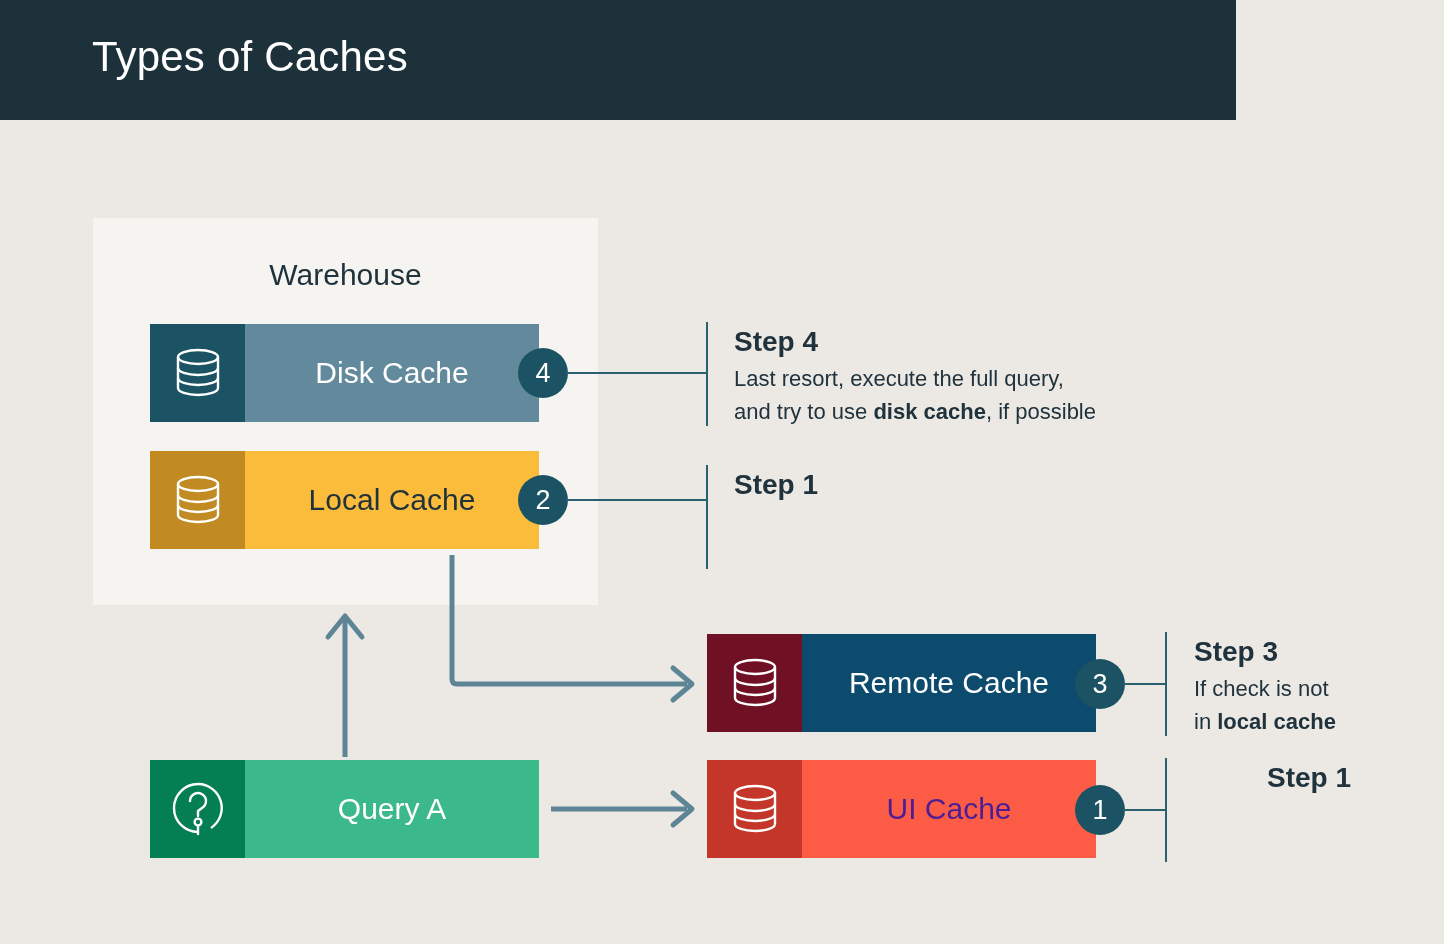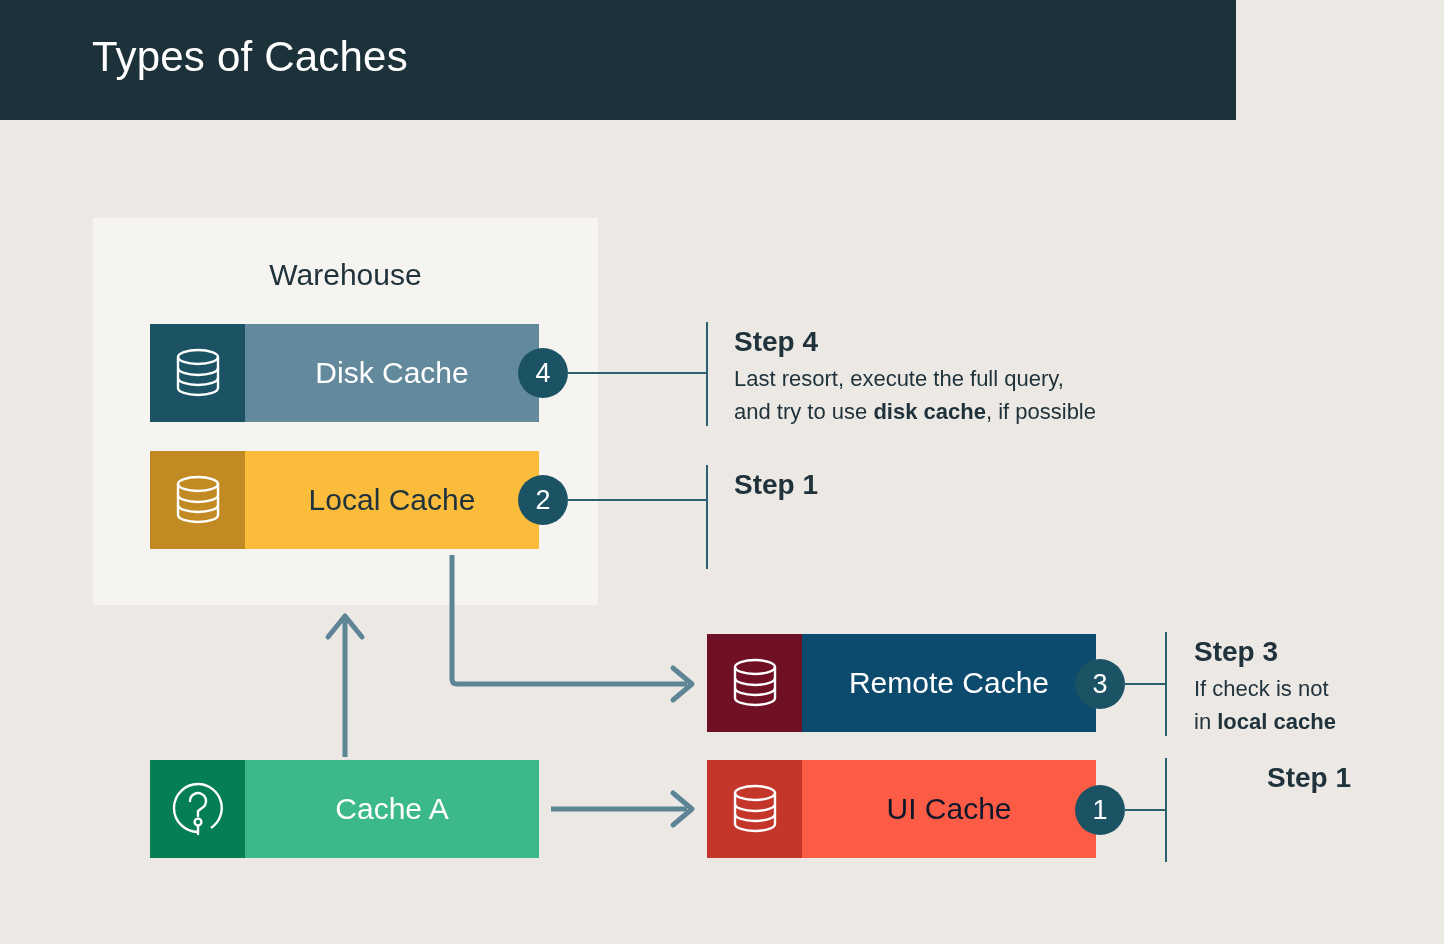--- a/index.html
+++ b/index.html
@@ -93,21 +93,21 @@
   .bar-local  .bar-label { color: #20333c; }
 
   .bar-remote { left: 707px; top: 634px; width: 389px; }
   .bar-remote .bar-icon { background: #6f1025; }
   .bar-remote .bar-body { background: #0c4a6e; }
   .bar-remote .bar-label { color: #ffffff; }
 
   .bar-ui     { left: 707px; top: 760px; width: 389px; }
   .bar-ui     .bar-icon { background: #c4352a; }
   .bar-ui     .bar-body { background: #fc5c45; }
-  .bar-ui     .bar-label { color: #0f172a; }
+  .bar-ui     .bar-label { color: #4c1d95; }
 
   .bar-query  { left: 150px; top: 760px; width: 389px; }
   .bar-query  .bar-icon { background: #047e53; }
   .bar-query  .bar-body { background: #3cb98b; }
   .bar-query  .bar-label { color: #ffffff; }
 
   
   .badge {
     position: absolute;
     width: 50px;
@@ -269,21 +269,21 @@
 <div class="bar bar-query">
   <div class="bar-icon">
     <svg width="52" height="54" viewBox="0 0 52 54" fill="none" stroke="#ffffff" stroke-width="2.4">
       <path d="M26 50 A24 24 0 1 1 26 2 A24 24 0 0 1 39 46"></path>
       <path d="M18 19 a8 8 0 1 1 12 7 l-4 3 v5" stroke-linecap="round" stroke-linejoin="round"></path>
       <circle cx="26" cy="40" r="3.4"></circle>
       <path d="M26 44 v8" stroke-linecap="round"></path>
     </svg>
   </div>
   <div class="bar-body">
-    <span class="bar-label">Cache A</span>
+    <span class="bar-label">Query A</span>
   </div>
 </div>
 
 <div class="bracket bracket-4"></div>
 <div class="leader  leader-4"></div>
 <div class="bracket bracket-2"></div>
 <div class="leader  leader-2"></div>
 <div class="bracket bracket-3"></div>
 <div class="leader  leader-3"></div>
 <div class="bracket bracket-1"></div>

